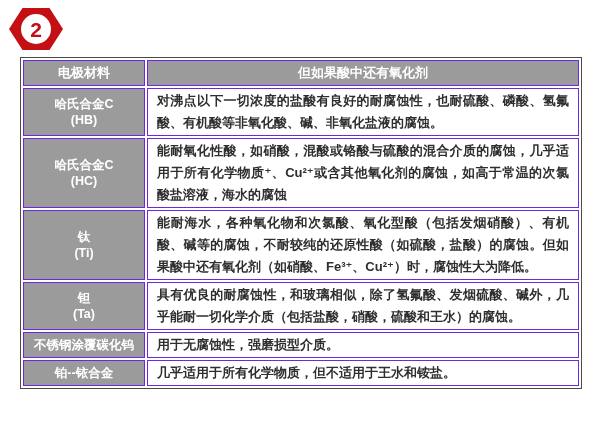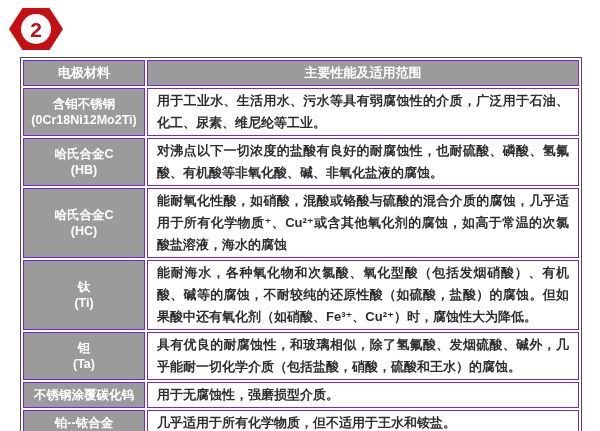--- a/index.html
+++ b/index.html
@@ -91,28 +91,21 @@
       <span class="num">2</span>
     </div>
   </div>
 </div>
 
 <div class="tbl-wrap">
   <table>
     <tbody>
         <tr class="hrow">
       <th>电极材料</th>
-      <th>主要性能及适用范围</th>
-    </tr>
-    <tr class="r0">
-      <td class="mat">
-        <span class="line">含钼不锈钢</span>
-        <span class="line">(0Cr18Ni12Mo2Ti)</span>
-      </td>
-      <td class="desc">用于工业水、生活用水、污水等具有弱腐蚀性的介质，广泛用于石油、化工、尿素、维尼纶等工业。</td>
+      <th>但如果酸中还有氧化剂</th>
     </tr>
     <tr class="r1">
       <td class="mat">
         <span class="line">哈氏合金C</span>
         <span class="line">(HB)</span>
       </td>
       <td class="desc">对沸点以下一切浓度的盐酸有良好的耐腐蚀性，也耐硫酸、磷酸、氢氟酸、有机酸等非氧化酸、碱、非氧化盐液的腐蚀。</td>
     </tr>
     <tr class="r2">
       <td class="mat">

